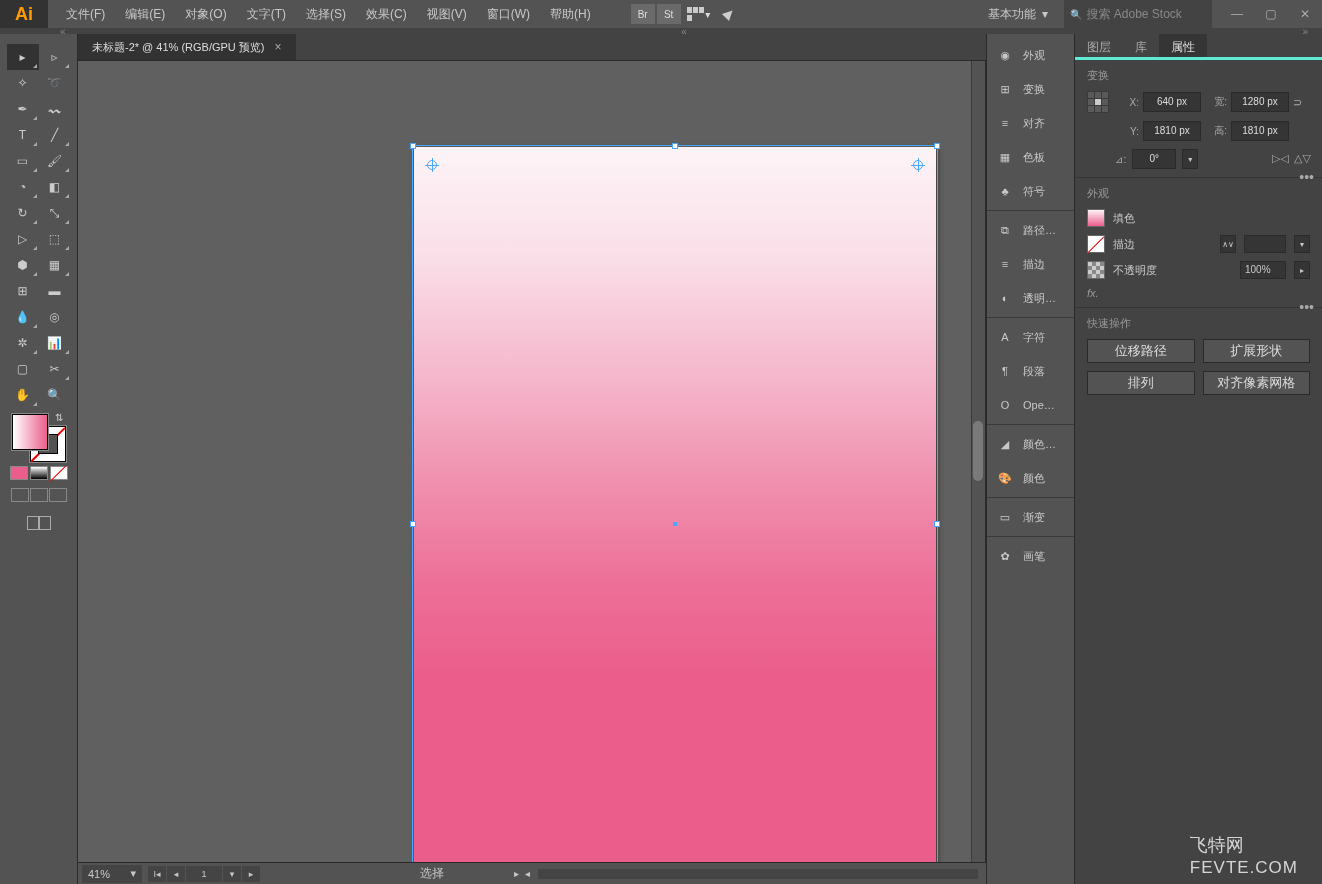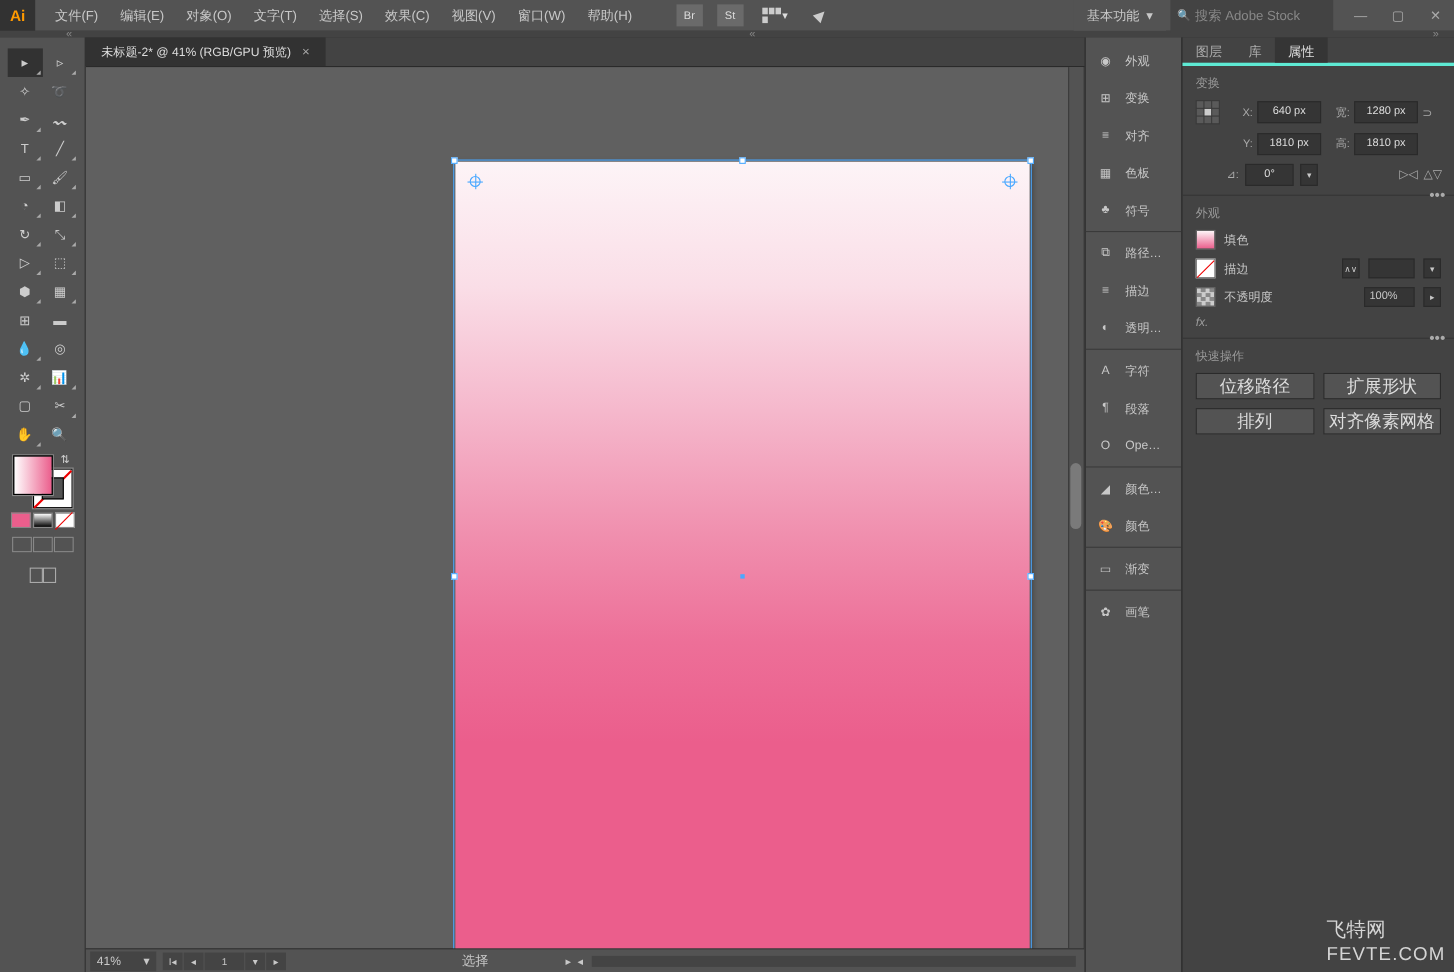--- a/index.html
+++ b/index.html
@@ -1,21 +1,21 @@
 <!DOCTYPE html>
 <html><head>
 <meta charset="utf-8">
 <style>
 *{margin:0;padding:0;box-sizing:border-box;font-family:"Microsoft YaHei",Arial,sans-serif;user-select:none}
 body{width:1322px;height:884px;background:#323232;overflow:hidden;font-size:12px;color:#c8c8c8;position:relative}
 .topbar{height:28px;background:#535353;display:flex;align-items:center}
-.logo{width:32px;height:28px;background:#323232;color:#ff9a00;font-weight:bold;font-size:14px;display:flex;align-items:center;justify-content:center}
+.logo{width:48px;height:28px;background:#323232;color:#ff9a00;font-weight:bold;font-size:18px;display:flex;align-items:center;justify-content:center}
 .menu{display:flex;align-items:center;margin-left:8px}
 .menu-item{padding:0 10px;height:28px;line-height:28px;cursor:default}
-.top-icons{display:flex;align-items:center;margin-left:30px;gap:13px}
+.top-icons{display:flex;align-items:center;margin-left:30px;gap:2px}
 .top-icon{width:24px;height:20px;background:#6a6a6a;display:flex;align-items:center;justify-content:center;font-size:10px;color:#ddd}
 .grid-icn{width:18px;height:14px;display:flex;flex-wrap:wrap;gap:1px}
 .grid-icn span{width:5px;height:6px;background:#ccc}
 .arrow-icn{width:0;height:0;border-left:5px solid transparent;border-right:5px solid transparent;border-bottom:10px solid #ccc;transform:rotate(45deg)}
 .spacer{flex:1}
 .workspace-sel{padding:0 12px;height:28px;line-height:28px;background:#535353}
 .workspace-sel:after{content:"▾";margin-left:6px}
 .search{width:148px;height:22px;background:#434343;margin:0 4px;display:flex;align-items:center;padding:16px 6px;color:#888}
 .search:before{content:"🔍";font-size:10px;margin-right:4px}
 .winctrls{display:flex;margin-left:4px}
@@ -98,23 +98,23 @@
 .color-chip{width:18px;height:18px;border:1px solid #666}
 .chip-fill{background:linear-gradient(#fdf4f7,#eb5e8c)}
 .chip-stroke{background:#fff;position:relative}
 .chip-stroke:after{content:"";position:absolute;width:140%;height:1px;background:#e00;top:50%;left:-20%;transform:rotate(-45deg)}
 .chip-op{background:repeating-conic-gradient(#888 0 25%,#ccc 0 50%) 0 0/8px 8px}
 .stroke-w{width:42px;height:18px;background:#353535;border:1px solid #2a2a2a}
 .drop2{width:16px;height:18px;background:#353535;border:1px solid #2a2a2a;display:flex;align-items:center;justify-content:center;font-size:8px}
 .op-val{width:46px;height:18px;background:#353535;border:1px solid #2a2a2a;font-size:10px;line-height:16px;padding:0 4px}
 .fx{color:#999;font-style:italic;font-size:11px;margin-top:4px}
 .btns{display:grid;grid-template-columns:1fr 1fr;gap:8px}
-.btn{height:24px;background:#535353;border:1px solid #2a2a2a;font-size:16px;color:#ddd;display:flex;align-items:center;justify-content:center}
+.btn{height:24px;background:#535353;border:1px solid #2a2a2a;font-size:13px;color:#ddd;display:flex;align-items:center;justify-content:center}
 .btn.full{grid-column:span 2}
-.watermark{position:absolute;right:8px;bottom:6px;color:#d5d5d5;font-size:18px;font-family:Georgia,serif;pointer-events:none}
+.watermark{position:absolute;right:24px;bottom:6px;color:#d5d5d5;font-size:18px;font-family:Georgia,serif;pointer-events:none}
 .watermark .sub{font-size:17px;letter-spacing:1px}
 </style>
 </head>
 <body>
 
 <div class="topbar">
   <div class="logo">Ai</div>
   <div class="menu">
     <div class="menu-item">文件(F)</div>
     <div class="menu-item">编辑(E)</div>

